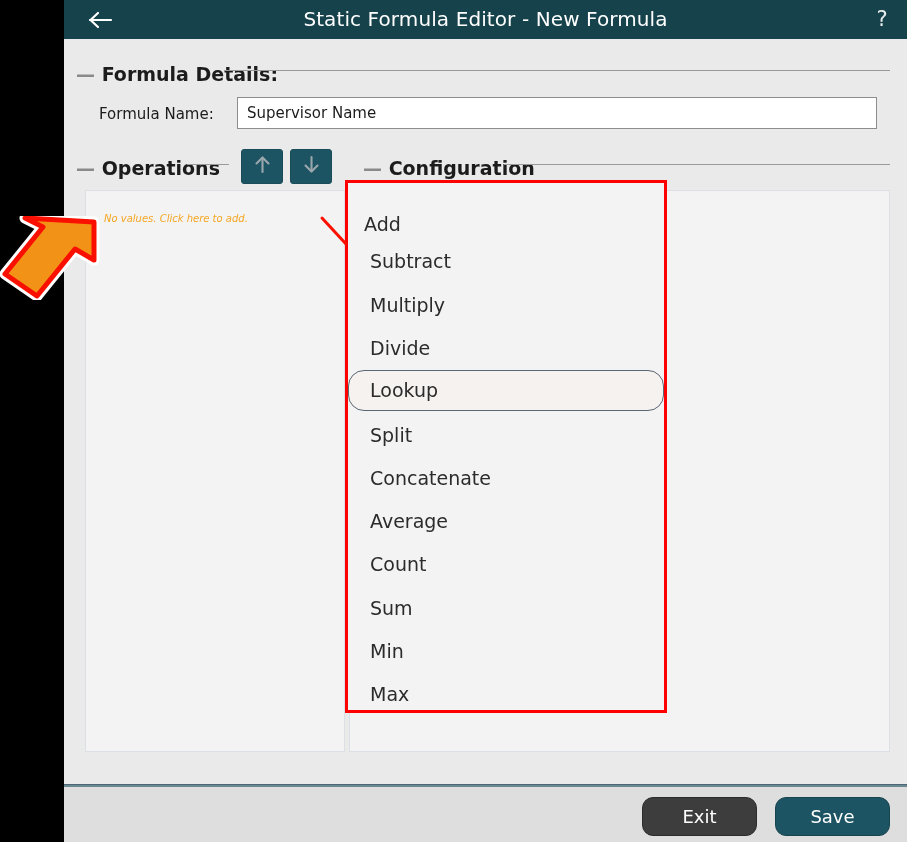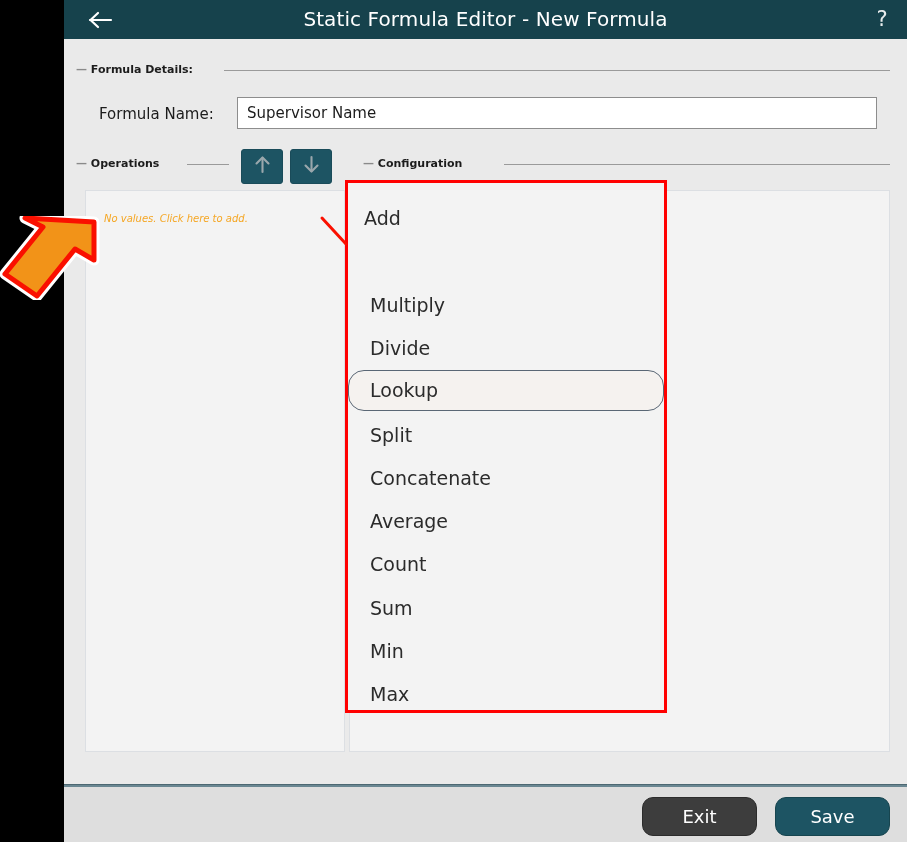--- a/index.html
+++ b/index.html
@@ -67,21 +67,21 @@
   #body {
     position: absolute;
     left: 0; top: 39px;
     width: 843px; height: 745px;
     background: #eaeaea;
   }
 
   
   .grouplabel {
     position: absolute;
-    font-size: 11px;
+    font-size: 19px;
     font-weight: bold;
     color: #1c1c1c;
     white-space: nowrap;
   }
   .grouplabel .dash {
     color: #8a8a8a;
     font-weight: bold;
     letter-spacing: 0;
   }
   .grouprule {
@@ -299,21 +299,22 @@
 
       <div class="grouplabel" id="cfg-label">
         <span class="dash">—</span>
         <span>Configuration</span>
       </div>
       <div class="grouprule" id="cfg-rule"></div>
 
       <div id="cfg-panel"></div>
 
       <div id="dropdown">
-          <div class="dd-item" style="top: 14px; padding-left: 16px;"><span>Add</span></div>
+          <div class="dd-item" style="top: 20px; padding-left: 16px;"><span>Add</span></div>
+          <div class="dd-item" style="top: 57.3px;"><span>Subtract</span></div>
           <div class="dd-item" style="top: 143.9px;"><span>Divide</span></div>
           <div class="dd-item" style="top: 100.6px;"><span>Multiply</span></div>
           <div class="dd-item selected" style="top: 187.2px;"><span>Lookup</span></div>
           <div class="dd-item" style="top: 230.5px;"><span>Split</span></div>
           <div class="dd-item" style="top: 273.8px;"><span>Concatenate</span></div>
           <div class="dd-item" style="top: 317.1px;"><span>Average</span></div>
           <div class="dd-item" style="top: 360.4px;"><span>Count</span></div>
           <div class="dd-item" style="top: 403.7px;"><span>Sum</span></div>
           <div class="dd-item" style="top: 447px;"><span>Min</span></div>
           <div class="dd-item" style="top: 490.3px;"><span>Max</span></div>

